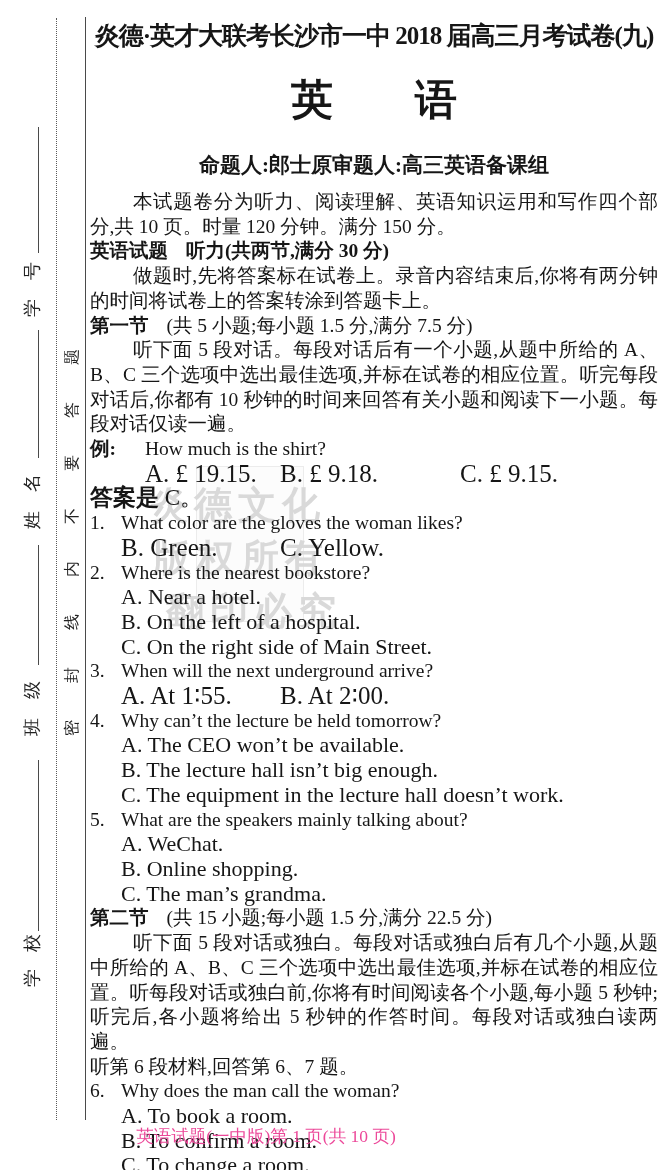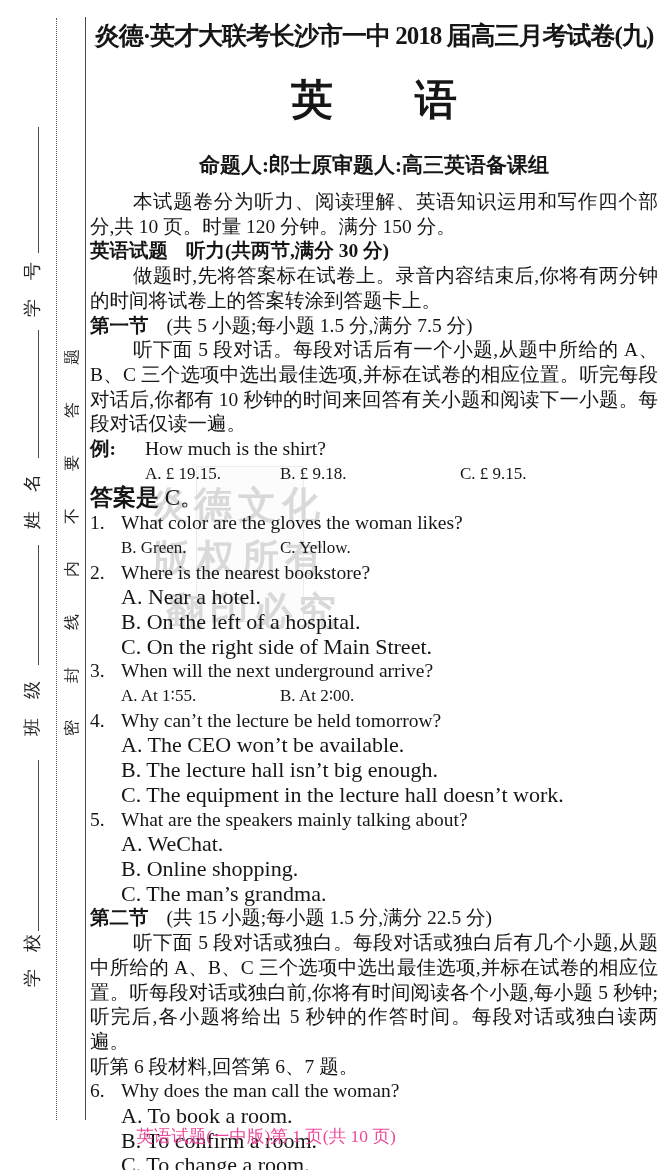--- a/index.html
+++ b/index.html
@@ -34,21 +34,21 @@
   .mt{margin-top:12px;}
   .hline{font-size:19.5px;line-height:24.7px;font-weight:700;}
   .hline .light{font-weight:400;}
   .gap-sm{display:inline-block;width:18px;}
   .q-line{display:flex;font-size:19.5px;line-height:24.7px;}
   .q-num{width:31px;flex:none;}
   .q-text{flex:1;}
   .ex-line{display:flex;font-size:19.5px;line-height:24.7px;}
   .ex-label{width:55px;flex:none;font-weight:700;}
   .opts-row{display:grid;grid-template-columns:159px 180px auto;margin-left:31px;
-    font-size:17px;line-height:24.7px;}
+    font-size:25px;line-height:24.7px;}
   .opts-row.ex{margin-left:55px;grid-template-columns:135px 180px auto;}
   .opts-stack{margin-left:31px;font-size:22px;line-height:24.7px;}
   .opts-stack span{display:block;}
   .ans-line{display:flex;font-size:23px;line-height:24.7px;}
   .ans-label{font-weight:700;}
   
   .footer{position:absolute;left:0;top:1124px;width:532px;text-align:center;
     font-size:17.5px;color:#ec4899;z-index:2;}
 </style>
 </head>

